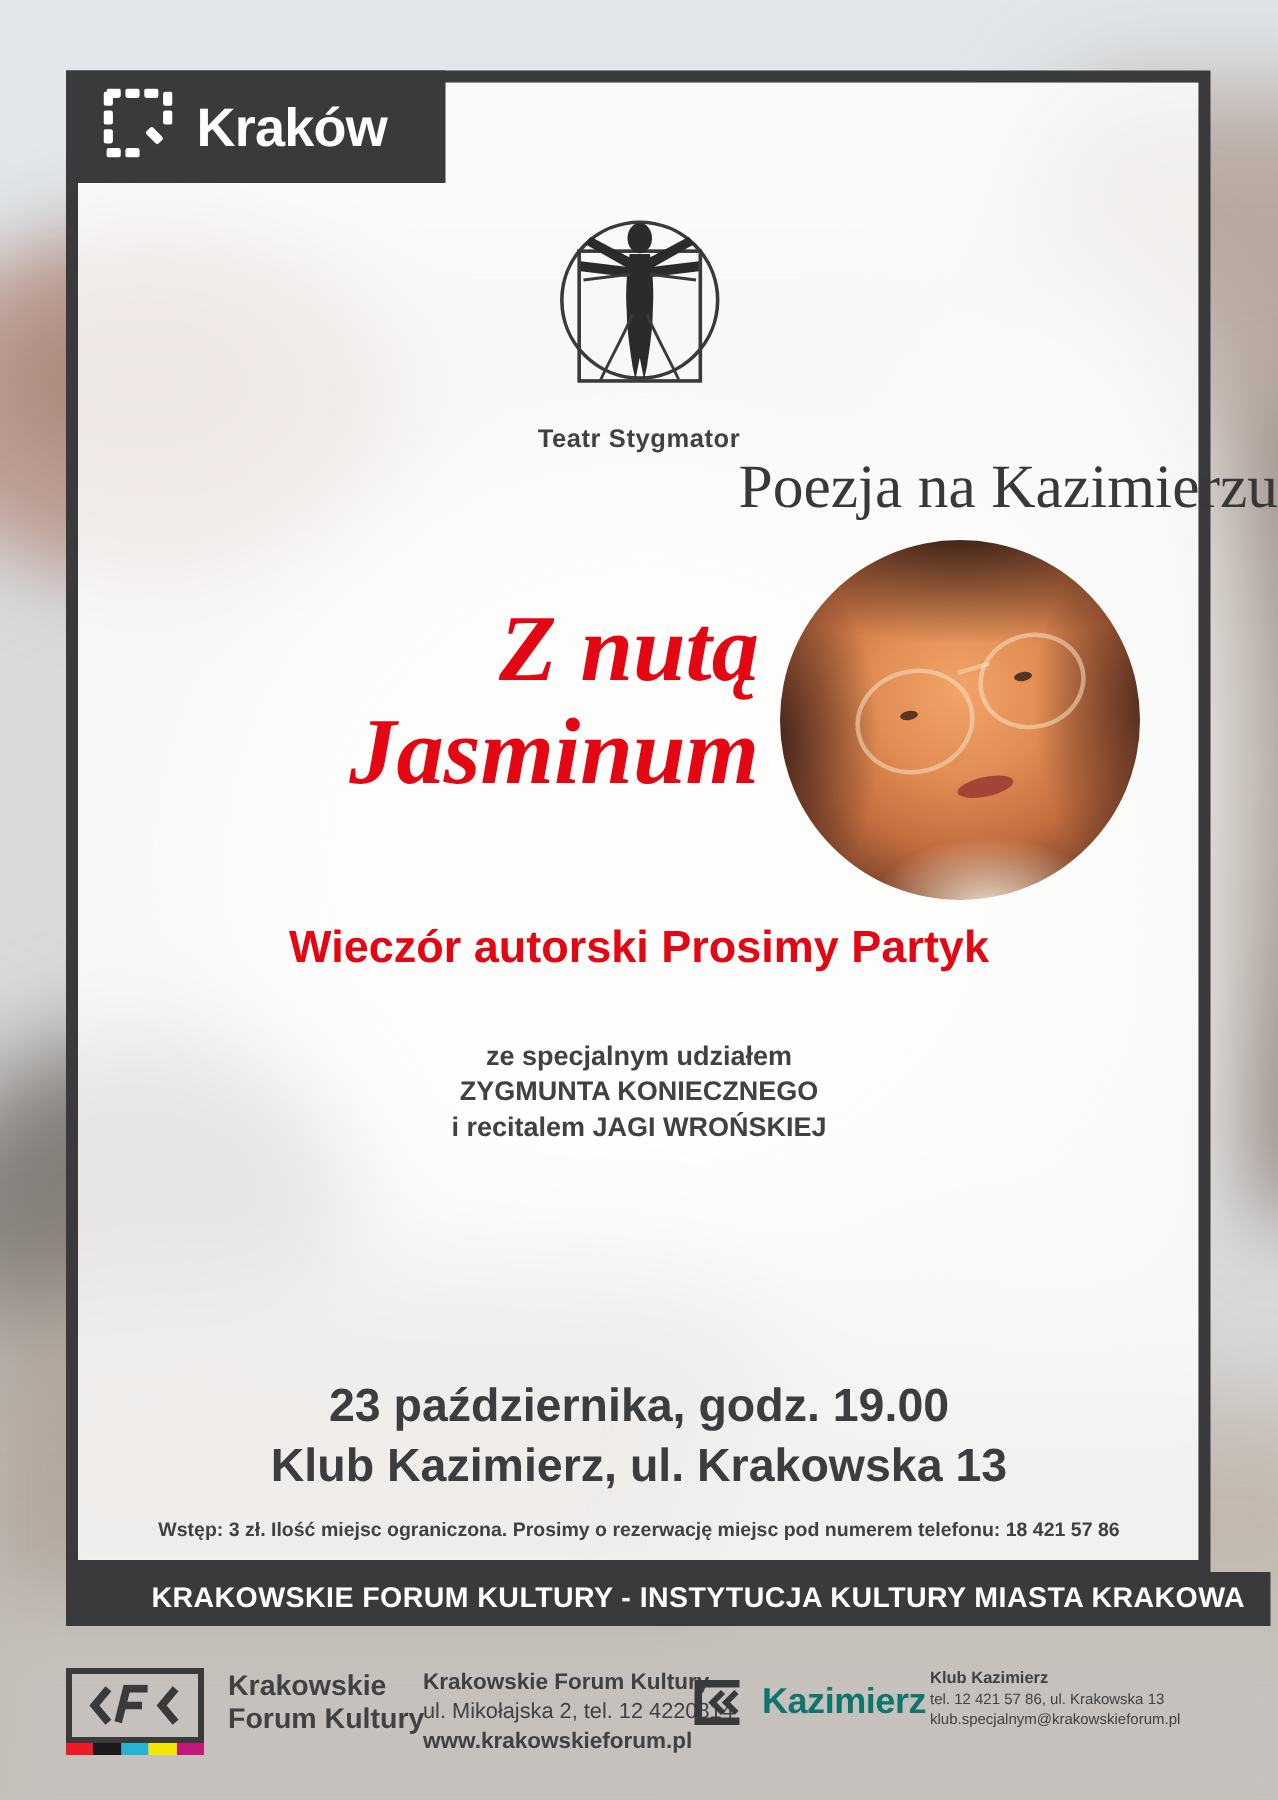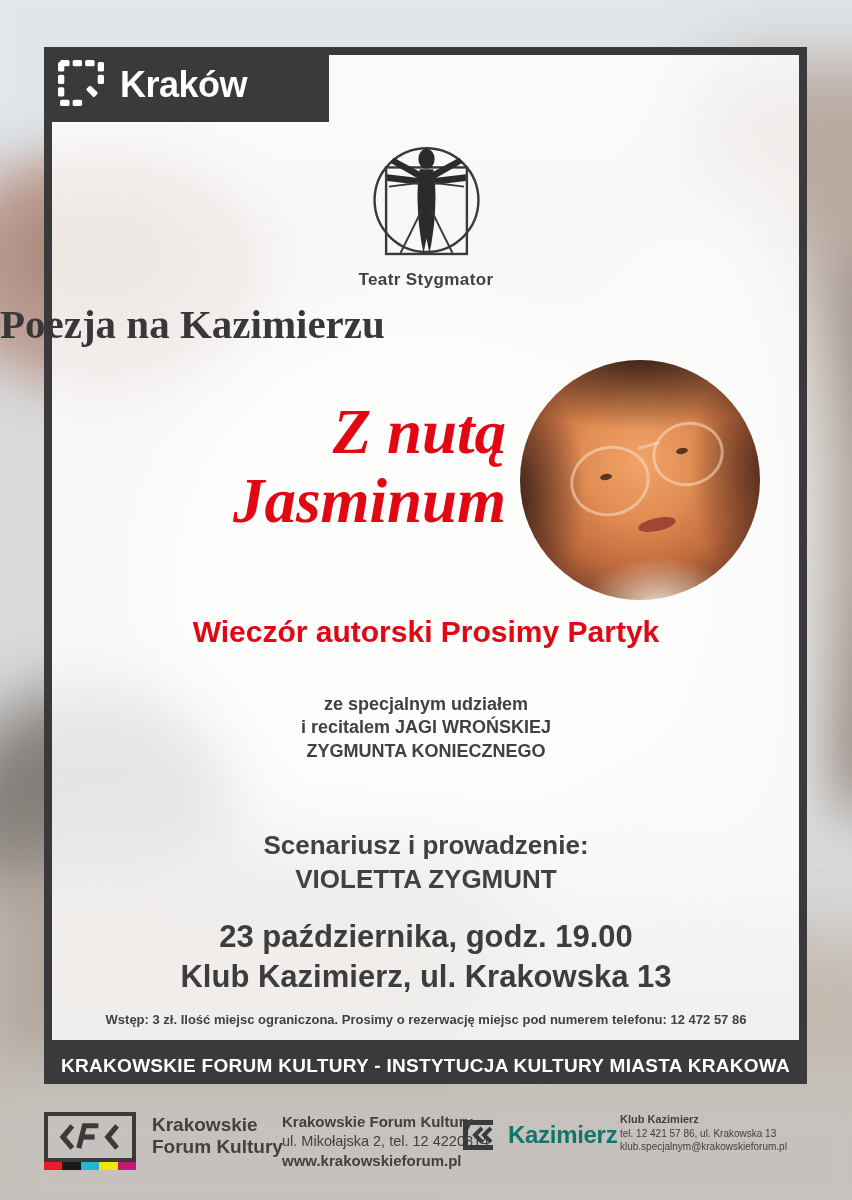--- a/index.html
+++ b/index.html
@@ -21,32 +21,32 @@
   .b-dleft{left:-50px;top:690px;width:280px;height:240px;background:#847e79;filter:blur(32px);}
   .b-beige{left:-30px;top:850px;width:560px;height:420px;background:#b2a79d;filter:blur(36px);border-radius:20%;}
   .b-brt{left:470px;top:930px;width:460px;height:340px;background:#c3b9af;filter:blur(36px);border-radius:20%;}
   .b-foot{left:-30px;top:1060px;width:940px;height:200px;background:#c6c1bc;filter:blur(30px);border-radius:0;}
 
   
   .veil{position:absolute;left:52px;top:55px;width:747px;height:985px;background:rgba(255,255,255,.8);z-index:1;}
   .frame{position:absolute;left:44px;top:47px;width:763px;height:1001px;border:8px solid #3a3a3c;box-sizing:border-box;z-index:2;}
 
   
-  .krk{position:absolute;left:44px;top:47px;width:285px;height:75px;background:#3a3a3c;z-index:3;
-       display:flex;align-items:center;padding-left:14px;box-sizing:border-box;gap:16px;}
+  .krk{position:absolute;left:44px;top:47px;width:253px;height:75px;background:#3a3a3c;z-index:3;
+       display:flex;align-items:center;padding-left:25px;box-sizing:border-box;gap:16px;}
   .krk-label{color:#fff;font-size:36px;font-weight:bold;letter-spacing:-.5px;}
 
   
   .stygmator{position:absolute;left:0;top:144px;width:852px;text-align:center;z-index:4;}
-  .stygmator-name{margin-top:4px;font-size:17px;font-weight:bold;color:#414042;letter-spacing:.4px;}
+  .stygmator-name{margin-top:16px;font-size:17px;font-weight:bold;color:#414042;letter-spacing:.4px;}
 
   .content{position:absolute;inset:0;z-index:4;}
 
-  .series-title{position:absolute;left:0;top:300px;width:852px;text-align:left;
-    font-family:"Liberation Serif",serif;font-weight:bold;font-size:41px;color:#38383a;}
+  .series-title{position:absolute;left:0;top:300px;width:852px;text-align:right;
+    font-family:"Liberation Serif",serif;font-weight:normal;font-size:41px;color:#38383a;}
 
   .main-title{position:absolute;left:60px;top:398px;width:446px;text-align:right;
     font-family:"Liberation Serif",serif;font-style:italic;font-weight:bold;
     font-size:63px;line-height:1.1;color:#e30613;}
 
   
   .portrait{position:absolute;left:520px;top:360px;width:240px;height:240px;border-radius:50%;overflow:hidden;
     background:
       radial-gradient(ellipse 46% 28% at 58% 102%, rgba(240,226,206,.95) 0%, rgba(240,226,206,0) 70%),
       radial-gradient(ellipse 120% 55% at 50% -4%, rgba(42,24,20,.95) 0%, rgba(42,24,20,0) 60%),
@@ -68,21 +68,21 @@
     font-size:30px;font-weight:bold;color:#e30613;}
 
   .block{position:absolute;left:0;width:852px;text-align:center;color:#414042;font-weight:bold;}
   .special{top:693px;font-size:18px;line-height:1.3;}
   .host{top:829px;font-size:26px;line-height:1.3;}
   .when{top:917px;font-size:31px;line-height:1.28;color:#3d3d3f;}
   .fine{top:1012px;font-size:13px;font-weight:bold;color:#414042;}
 
   
   .bottom-banner{position:absolute;left:44px;top:1048px;width:763px;height:36px;background:#3a3a3c;z-index:5;
-    display:flex;align-items:center;justify-content:center;color:#fff;font-size:19px;font-weight:bold;letter-spacing:.3px;}
+    display:flex;align-items:center;justify-content:center;color:#fff;font-size:19px;font-weight:bold;letter-spacing:.3px;padding-left:40px;}
 
   
   .footer{position:absolute;left:0;top:1090px;width:852px;height:110px;z-index:5;color:#414042;}
   .kfk-box{position:absolute;left:44px;top:22px;width:92px;height:50px;border:4px solid #3a3a3c;box-sizing:border-box;
     display:flex;align-items:center;justify-content:center;background:transparent;}
   .kfk-strip{position:absolute;left:44px;top:72px;width:92px;height:8px;display:flex;}
   .kfk-strip div{flex:1;}
   .kfk-name{position:absolute;left:152px;top:24px;font-size:19px;font-weight:bold;line-height:1.15;}
   .contact{line-height:1.32;}
   .contact .c-bold{font-weight:bold;font-size:15px;}
@@ -176,35 +176,31 @@
       <div class="bridge"></div>
       <div class="eye eye-l"></div>
       <div class="eye eye-r"></div>
       <div class="lips"></div>
     </div>
 
     <div class="subtitle">Wieczór autorski Prosimy Partyk</div>
 
     <div class="block special">
       <div>ze specjalnym udziałem</div>
+      <div>ZYGMUNTA KONIECZNEGO</div>
       <div>i recitalem JAGI WROŃSKIEJ</div>
-      <div>ZYGMUNTA KONIECZNEGO</div>
-    </div>
-
-    <div class="block host">
-      <div>Scenariusz i prowadzenie:</div>
-      <div>VIOLETTA ZYGMUNT</div>
-    </div>
+    </div>
+
 
     <div class="block when">
       <div>23 października, godz. 19.00</div>
       <div>Klub Kazimierz, ul. Krakowska 13</div>
     </div>
 
-    <div class="block fine">Wstęp: 3 zł. Ilość miejsc ograniczona. Prosimy o rezerwację miejsc pod numerem telefonu: 12 472 57 86</div>
+    <div class="block fine">Wstęp: 3 zł. Ilość miejsc ograniczona. Prosimy o rezerwację miejsc pod numerem telefonu: 18 421 57 86</div>
   </div>
 
   <div class="bottom-banner">KRAKOWSKIE FORUM KULTURY - INSTYTUCJA KULTURY MIASTA KRAKOWA</div>
 
   <div class="footer">
 
     <div class="kfk-box">
       <svg width="62" height="28" viewBox="0 0 64 30">
         <g fill="none" stroke="#3a3a3c" stroke-width="5.5">
           <path d="M13,3 L3,15 L13,27"></path>

